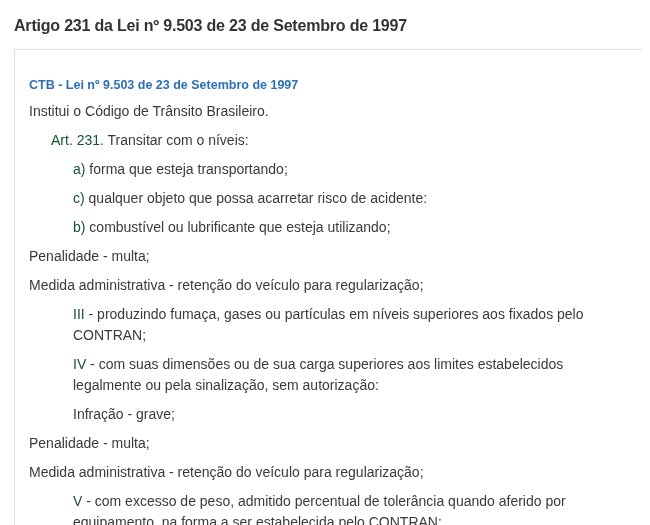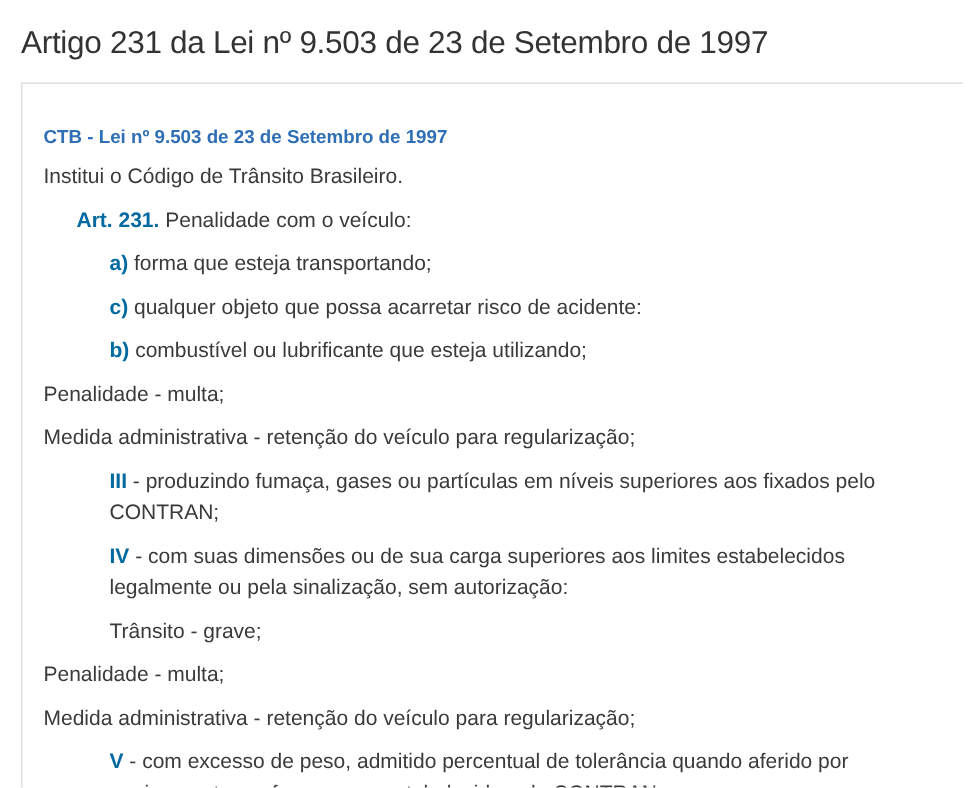--- a/index.html
+++ b/index.html
@@ -14,22 +14,22 @@
     color: #333333;
     overflow: hidden;
   }
   .page {
     width: 650px;
     height: 525px;
     box-sizing: border-box;
     padding: 12px 8px 0 14px;
   }
   .page-title {
-    font-size: 21px;
-    font-weight: normal;
+    font-size: 16px;
+    font-weight: bold;
     color: #333333;
     letter-spacing: -0.2px;
     margin: 4px 0 14px 0;
     line-height: 1.2;
   }
   .law-box {
     border: 1px solid #e0e0e0;
     border-right: none;
     background: #ffffff;
     box-sizing: border-box;
@@ -52,47 +52,47 @@
     margin: 0 0 8px 0;
     font-size: 14px;
     line-height: 1.5;
     color: #3a3a3a;
   }
   .lvl-0 { margin-left: 0; }
   .lvl-1 { margin-left: 22px; }
   .lvl-2 { margin-left: 44px; }
   .lvl-art { margin-left: 22px; }
   b.lead {
-    font-weight: bold;
-    color: #0369a1;
+    font-weight: normal;
+    color: #14532d;
   }
 </style>
 </head>
 <body>
 
 <div class="page">
 
   <h1 class="page-title">Artigo 231 da Lei nº 9.503 de 23 de Setembro de 1997</h1>
 
   <div class="law-box">
     <div class="law-header">
       <span>CTB</span><span class="sep"> - </span><span>Lei nº 9.503 de 23 de Setembro de 1997</span>
     </div>
 
     <p class="lvl-0">Institui o Código de Trânsito Brasileiro.</p>
 
     <div>
-        <p class="lvl-art"><b class="lead">Art. 231.</b><span> Penalidade com o veículo:</span></p>
+        <p class="lvl-art"><b class="lead">Art. 231.</b><span> Transitar com o níveis:</span></p>
         <p class="lvl-2"><b class="lead">a)</b><span> forma que esteja transportando;</span></p>
         <p class="lvl-2"><b class="lead">c)</b><span> qualquer objeto que possa acarretar risco de acidente:</span></p>
         <p class="lvl-2"><b class="lead">b)</b><span> combustível ou lubrificante que esteja utilizando;</span></p>
         <p class="lvl-0"><span>Penalidade - multa;</span></p>
         <p class="lvl-0"><span>Medida administrativa - retenção do veículo para regularização;</span></p>
         <p class="lvl-2"><b class="lead">III</b><span> - produzindo fumaça, gases ou partículas em níveis superiores aos fixados pelo CONTRAN;</span></p>
         <p class="lvl-2"><b class="lead">IV</b><span> - com suas dimensões ou de sua carga superiores aos limites estabelecidos legalmente ou pela sinalização, sem autorização:</span></p>
-        <p class="lvl-2"><span>Trânsito - grave;</span></p>
+        <p class="lvl-2"><span>Infração - grave;</span></p>
         <p class="lvl-0"><span>Penalidade - multa;</span></p>
         <p class="lvl-0"><span>Medida administrativa - retenção do veículo para regularização;</span></p>
         <p class="lvl-2"><b class="lead">V</b><span> - com excesso de peso, admitido percentual de tolerância quando aferido por equipamento, na forma a ser estabelecida pelo CONTRAN:</span></p>
       </div>
   </div>
 
 </div>
 
 </body></html>

